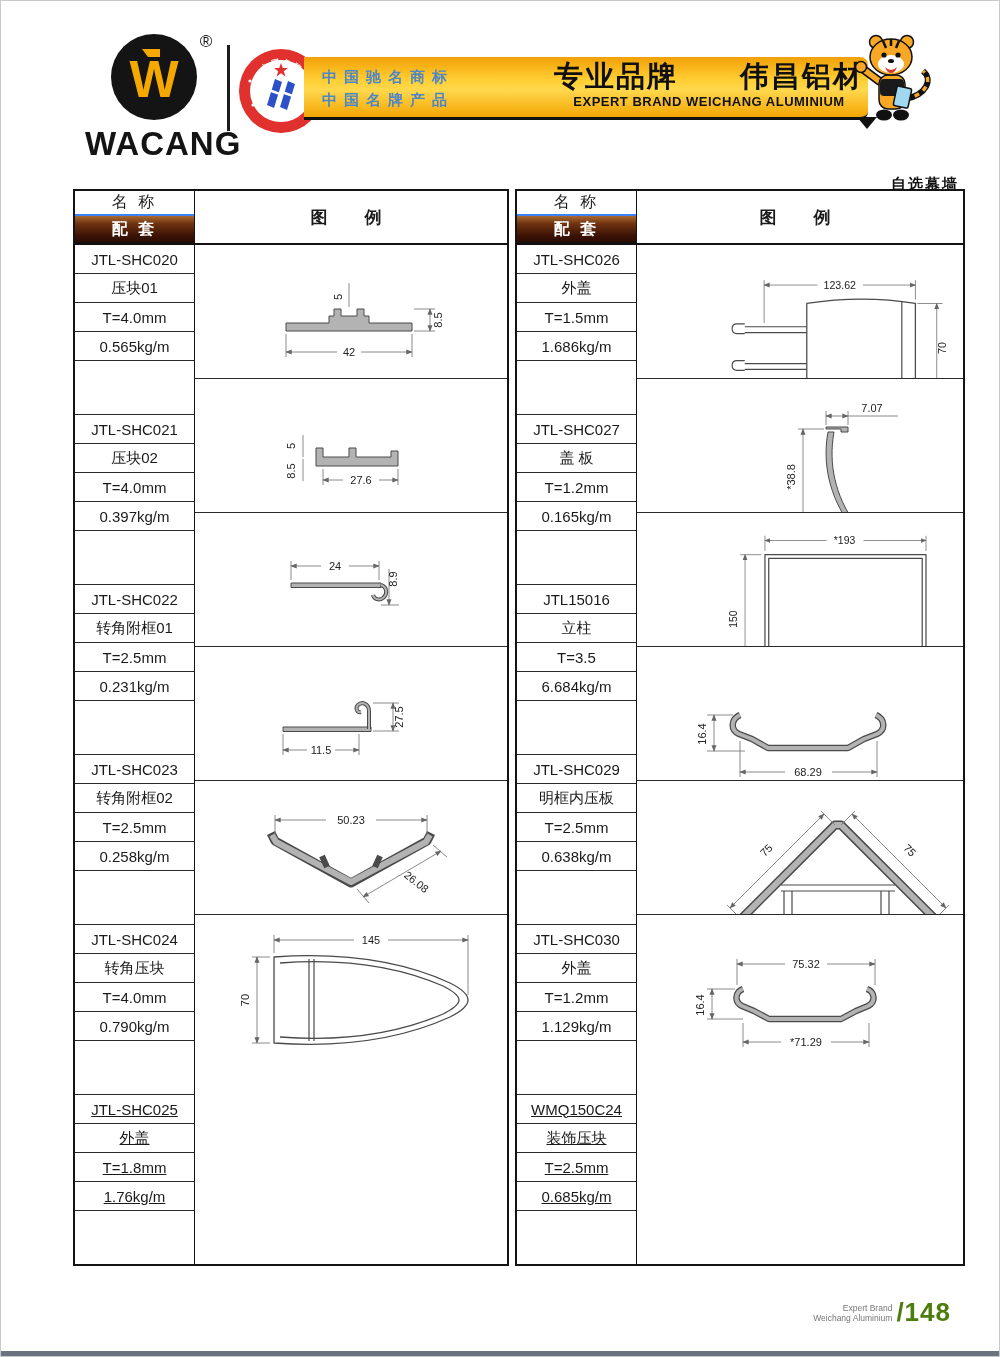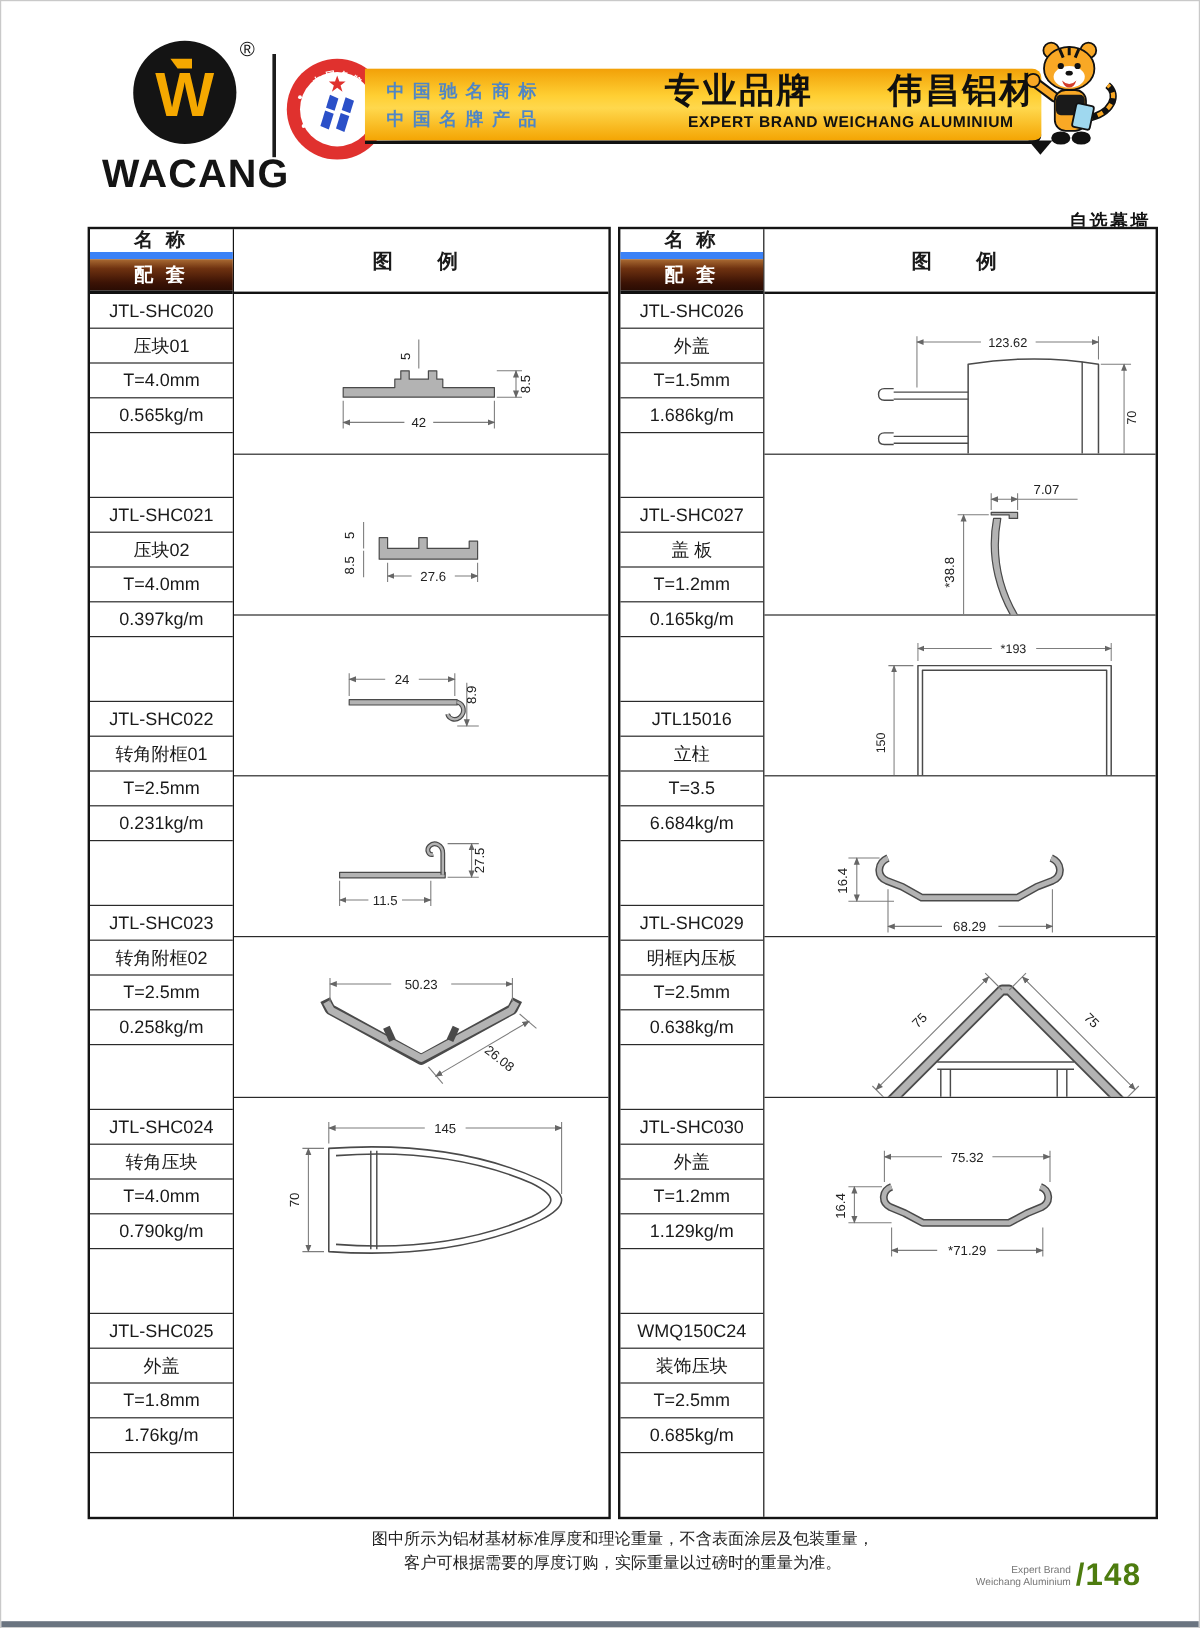--- a/index.html
+++ b/index.html
@@ -26,28 +26,28 @@
   .page-tag { position:absolute; right:40px; top:174px; font-size:15px; font-weight:bold; letter-spacing:2px; color:#111; }
 
   
   .table-wrap { position:absolute; left:72px; top:188px; width:892px; display:flex; gap:6px; }
   .tgroup { display:flex; border:2px solid #141414; height:1077px; box-sizing:border-box; background:#fff; }
   .tgroup.left { width:436px; }
   .tgroup.right { width:450px; }
   .namecol { width:120px; border-right:1px solid #141414; display:flex; flex-direction:column; box-sizing:border-box; }
   .legendcol { flex:1; display:flex; flex-direction:column; min-width:0; }
   .nh1 { height:25px; box-sizing:border-box; display:flex; align-items:center; justify-content:center;
-         font-weight:bold; font-size:16px; letter-spacing:3px; border-bottom:6px solid #3b82f6; }
+         font-weight:normal; font-size:16px; letter-spacing:3px; border-bottom:2px solid #3b82f6; }
   .nh2 { height:29px; box-sizing:border-box; display:flex; align-items:center; justify-content:center;
          font-weight:bold; font-size:16px; letter-spacing:3px; color:#fff; border-bottom:3px solid #111;
          background:linear-gradient(180deg,#a96a32 0%,#6f3210 30%,#3c1305 75%,#2a0c03 100%); }
   .lh { height:54px; box-sizing:border-box; display:flex; align-items:center; justify-content:center;
         font-weight:bold; font-size:17px; letter-spacing:10px; border-bottom:2px solid #111; }
   .nblock { height:170px; box-sizing:border-box; display:flex; flex-direction:column; border-bottom:1px solid #2a2a2a; }
-  .nblock.last { border-bottom:none; flex:1; }
+  .nblock.last { border-bottom:none; flex:1;text-decoration:underline; }
   .ncell { height:29px; box-sizing:border-box; border-bottom:1px solid #2a2a2a; display:flex;
            align-items:center; justify-content:center; font-size:15px; white-space:nowrap; }
   .nfill { flex:1; }
   .lcell { height:134px; box-sizing:border-box; border-bottom:1px solid #2a2a2a; display:flex;
            justify-content:center; overflow:hidden; }
   .lcell.last { border-bottom:none; flex:1; }
   .lcell svg { display:block; max-width:100%; }
 
   
   .pf { fill:#b3b3b3; stroke:#4a4a4a; stroke-width:1; stroke-linejoin:round; }
@@ -483,24 +483,20 @@
             <line class="dl" x1="224" y1="108" x2="224" y2="132"></line>
             <line class="dl" x1="98" y1="127" x2="136" y2="127" marker-start="url(#ah)"></line>
             <line class="dl" x1="186" y1="127" x2="224" y2="127" marker-end="url(#ah)"></line>
             <text class="dt" x="161" y="131" text-anchor="middle">*71.29</text>
           </svg>
         </div>
       </div>
     </div>
   </div>
 
-  <div class="footer-note">
-    <div>图中所示为铝材基材标准厚度和理论重量，不含表面涂层及包装重量，</div>
-    <div>客户可根据需要的厚度订购，实际重量以过磅时的重量为准。</div>
-  </div>
 
   <div class="pagenum">
     <div class="pagenum-small">
       <div>Expert Brand</div>
       <div>Weichang Aluminium</div>
     </div>
     <div class="pagenum-big">/148</div>
   </div>
 
   <div class="bottom-bar"></div>

